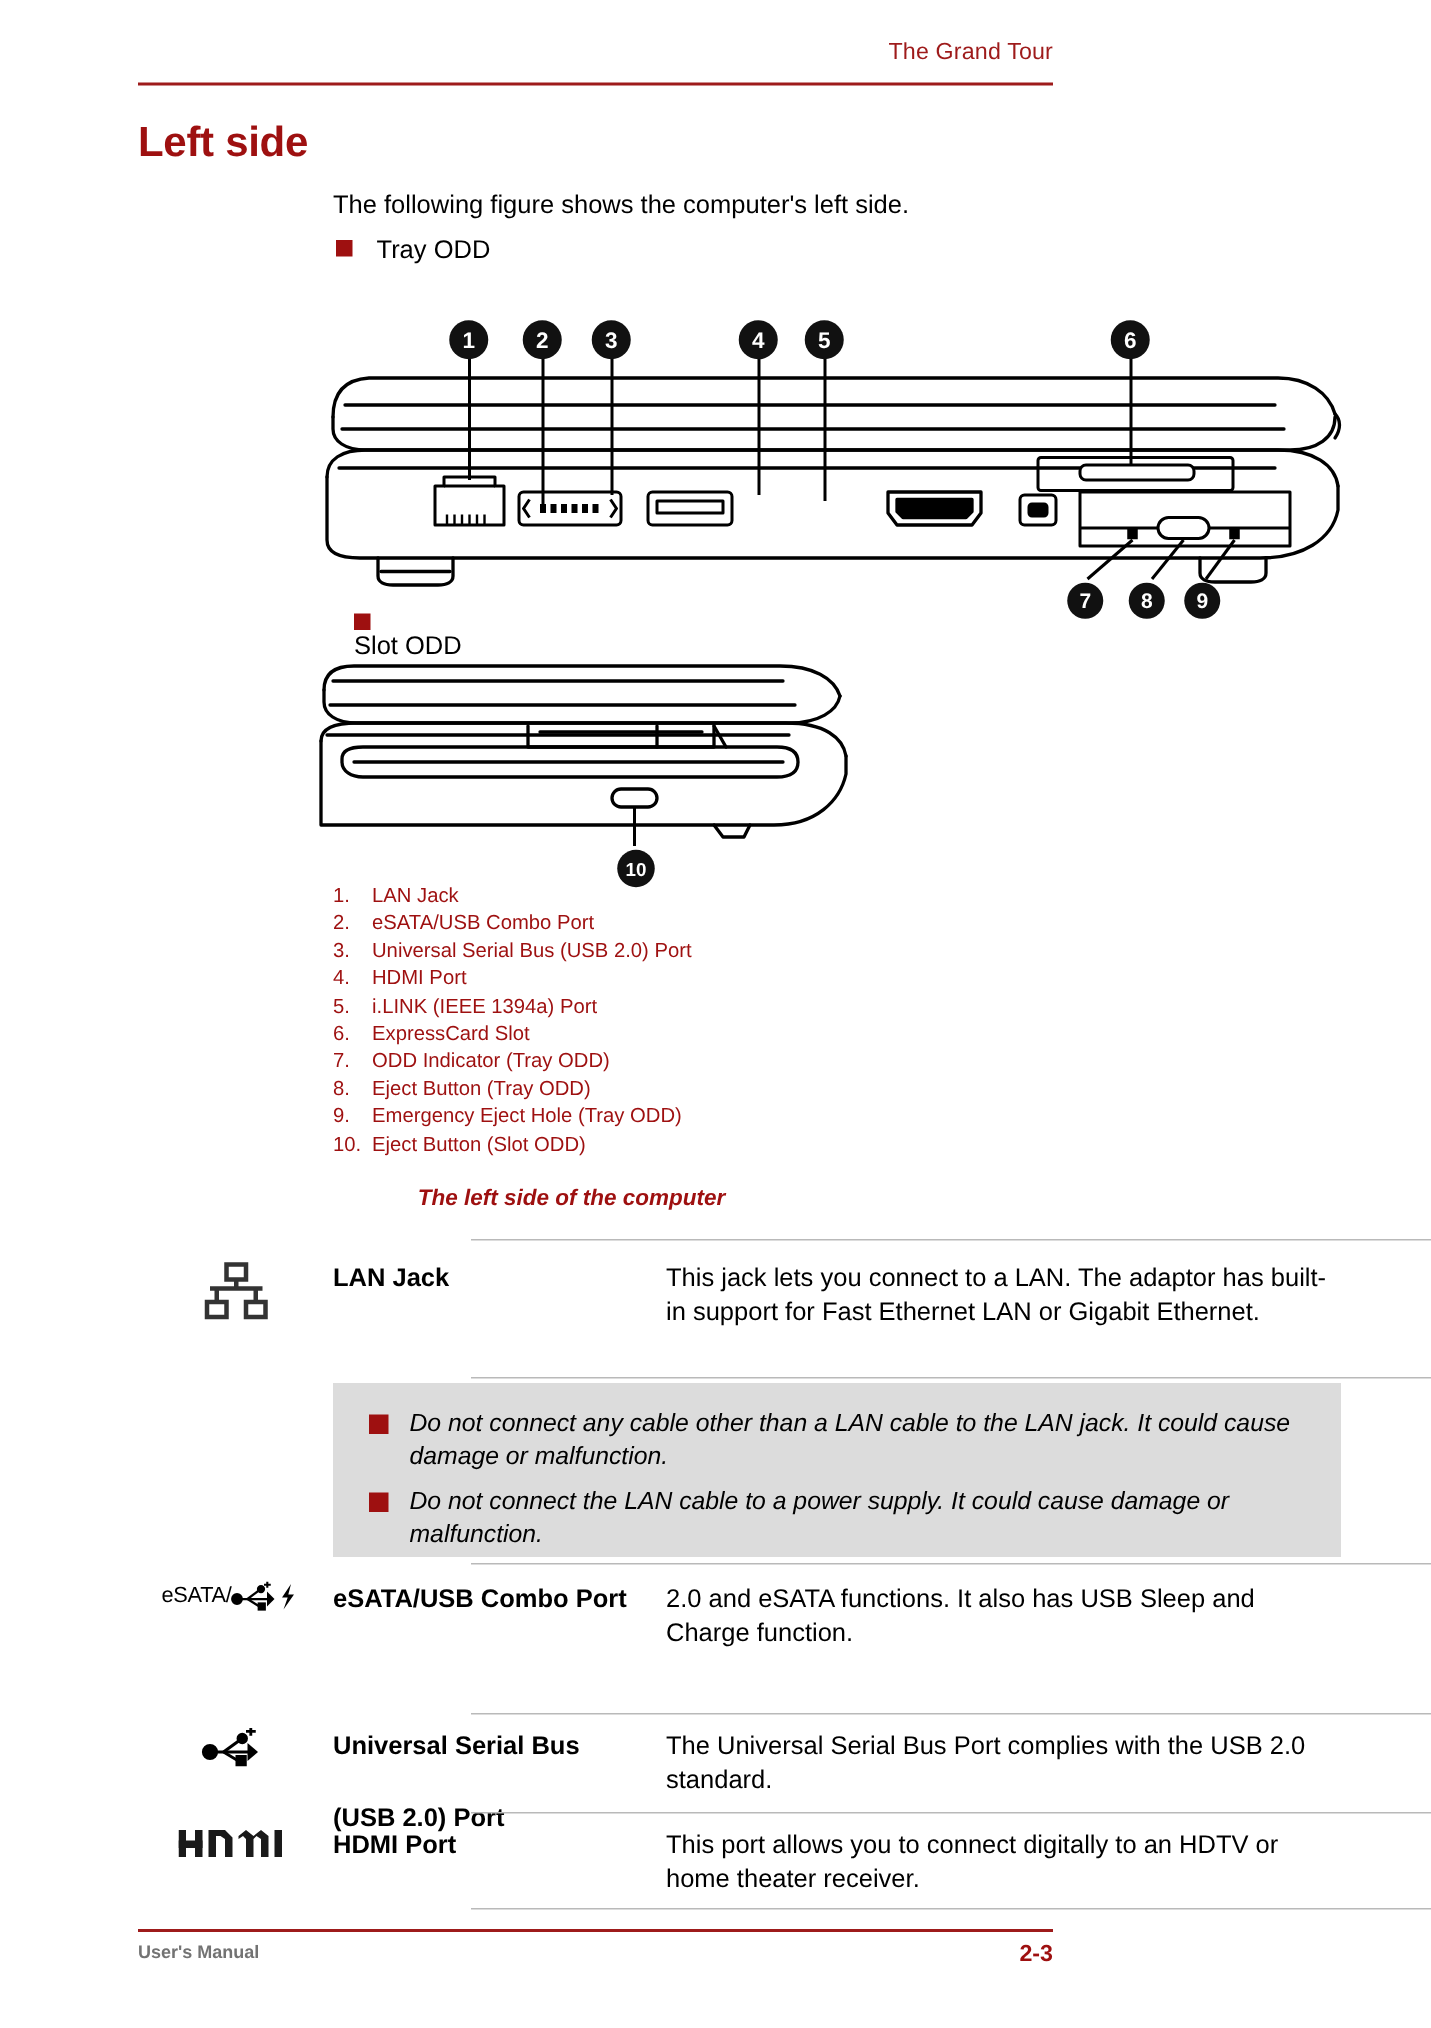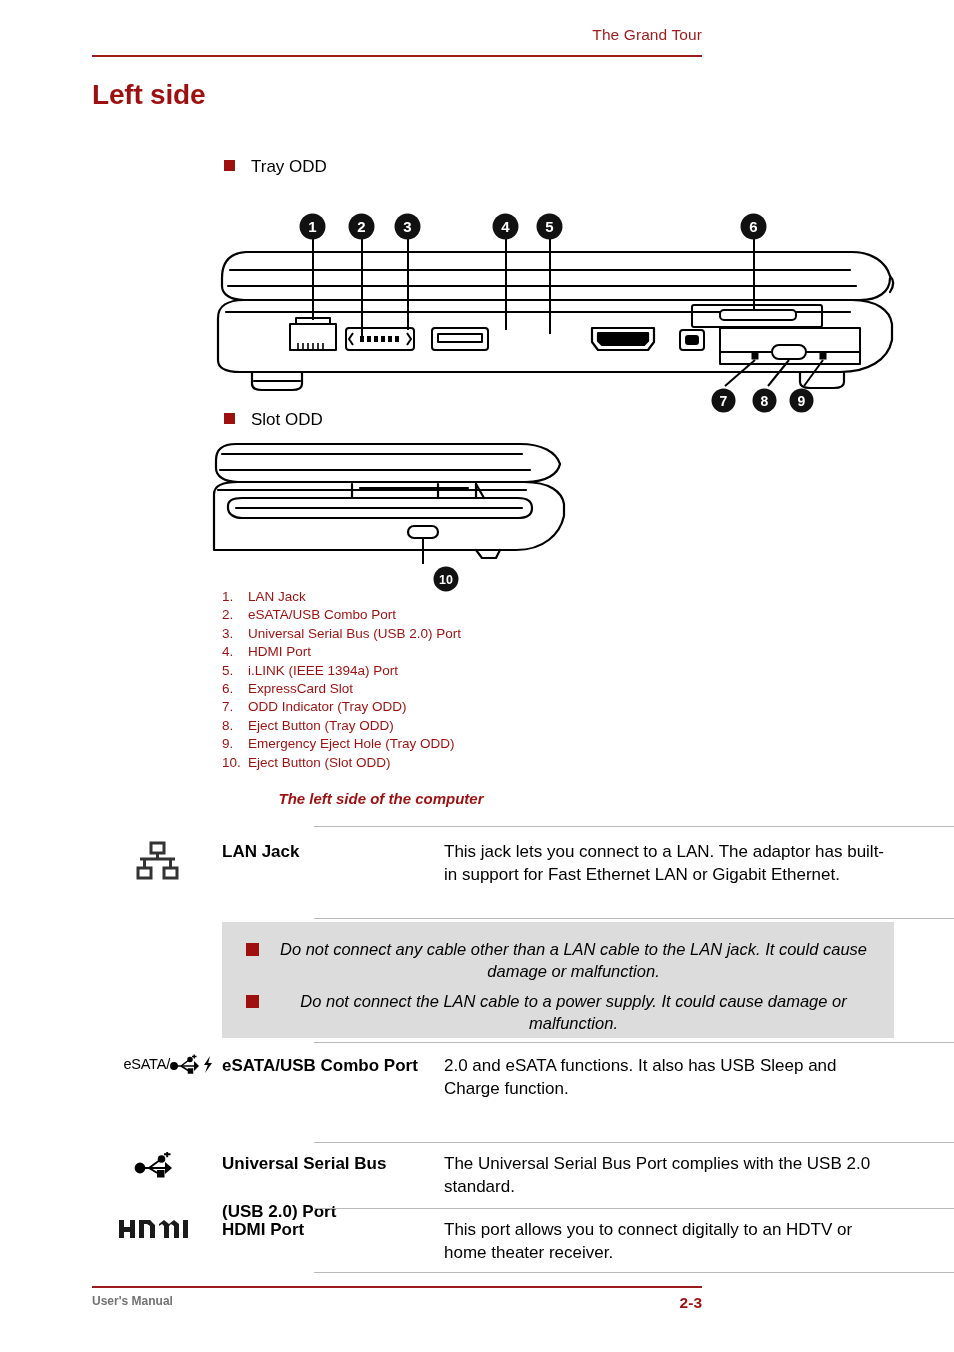--- a/index.html
+++ b/index.html
@@ -71,21 +71,21 @@
     display: inline-block;
     margin-right: 16px;
     position: relative;
     top: -1px;
     flex: 0 0 auto;
   }
   .bullet-label {
     font-size: 17px;
   }
   #tray-odd-row { left: 224px; top: 157px; }
-  #slot-odd-row { left: 224px; top: 410px; }
+  #slot-odd-row { left: 236px; top: 410px; flex-direction: column; }
 
   
   .figure {
     position: absolute;
   }
   #fig-tray { left: 200px; top: 200px; }
   #fig-slot { left: 200px; top: 430px; }
 
   
   .legend {
@@ -161,21 +161,20 @@
   .desc-cell p + p { margin-top: 10px; }
 
   
   .warnbox {
     position: absolute;
     left: 222px;
     top: 922px;
     width: 672px;
     height: 116px;
     background: #dcdcdc;
-    text-align: center;
   }
   .warn-item {
     position: absolute;
     display: flex;
     left: 24px;
     width: 628px;
   }
   .warn-bullet {
     width: 13px;
     height: 13px;
@@ -227,20 +226,21 @@
 </head>
 <body>
 
 <div class="page">
 
   <div class="header-text">The Grand Tour</div>
   <div class="header-rule"></div>
 
   <div class="page-title">Left side</div>
 
+  <div class="intro-para">The following figure shows the computer's left side.</div>
 
   <div class="bullet-row" id="tray-odd-row">
     <span class="sq-bullet"></span>
     <span class="bullet-label">Tray ODD</span>
   </div>
 
   <div class="figure" id="fig-tray">
     <svg width="700" height="200" viewBox="0 0 700 200" xmlns="http://www.w3.org/2000/svg">
       <g fill="none" stroke="#000" stroke-width="2.2" stroke-linejoin="round" stroke-linecap="round">
 
@@ -428,21 +428,21 @@
       <g fill="#fff" stroke="#000" stroke-width="2.2" stroke-linejoin="round">
         <rect x="208" y="96" width="30" height="12" rx="6"></rect>
       </g>
 
       <g stroke="#000" stroke-width="2">
         <line x1="223" y1="108" x2="223" y2="134"></line>
       </g>
     </svg>
   </div>
 
-  <div style="position:absolute;left:433px;top:566px;width:26px;height:26px;">
+  <div style="position:absolute;left:411px;top:566px;width:26px;height:26px;">
     <svg width="26" height="26" viewBox="0 0 26 26">
         <circle cx="13" cy="13" r="12.5" fill="#111"></circle>
         <text x="13" y="18.3" font-family="Liberation Sans, sans-serif" font-size="12.5" font-weight="bold" fill="#fff" text-anchor="middle">10</text>
       </svg>
   </div>
 
   <div class="legend">
     <div class="legend-item">
       <span class="legend-num">1.</span>
       <span class="legend-text">LAN Jack</span>
@@ -509,21 +509,21 @@
       <div class="desc-cell">
         <p>This jack lets you connect to a LAN. The adaptor has built-in support for Fast Ethernet LAN or Gigabit Ethernet.</p>
       </div>
     </div>
 
     <div class="rule" style="top:92px;"></div>
 
     <div class="rule" style="top:216px;"></div>
 
     <div class="srow" style="top:228px;">
-      <div class="icon-cell" style="width:130px;text-align:right;padding-right:4px;box-sizing:border-box;">
+      <div class="icon-cell" style="width:130px;text-align:center;padding-right:4px;box-sizing:border-box;">
         <span class="esata-label">eSATA/</span><svg class="ic" width="48" height="20" viewBox="0 0 48 20" xmlns="http://www.w3.org/2000/svg">
 
           <g stroke="#000" stroke-width="1.5" fill="#000">
             <circle cx="4" cy="12" r="3.2"></circle>
             <line x1="6" y1="12" x2="28" y2="12"></line>
             <line x1="11" y1="12" x2="19" y2="6"></line>
             <circle cx="20" cy="5.4" r="2"></circle>
             <line x1="11" y1="12" x2="19" y2="17"></line>
             <rect x="18.5" y="15" width="4" height="4"></rect>
             <path d="M24 7 L29 12 L24 17 Z" stroke="none"></path>

